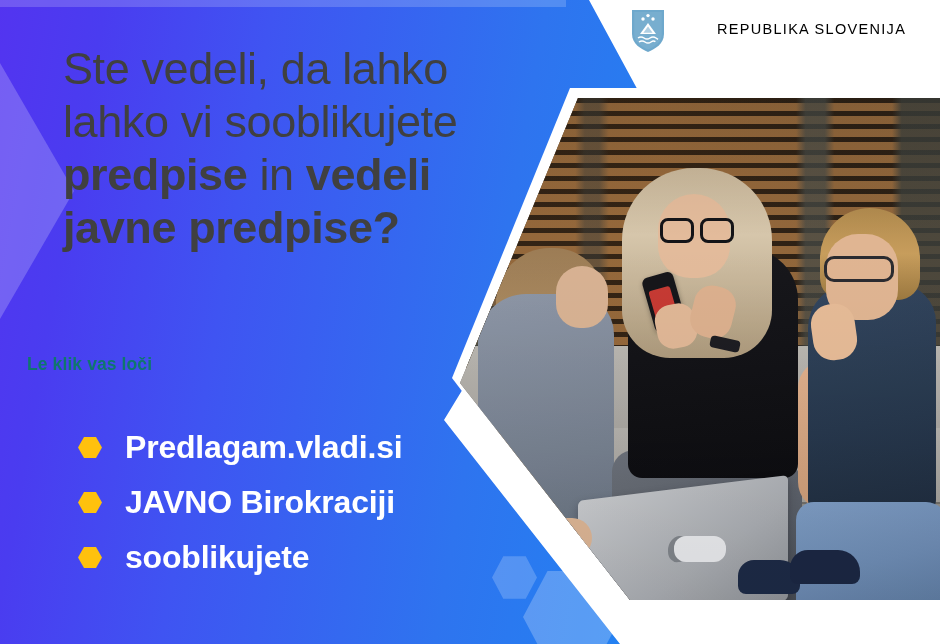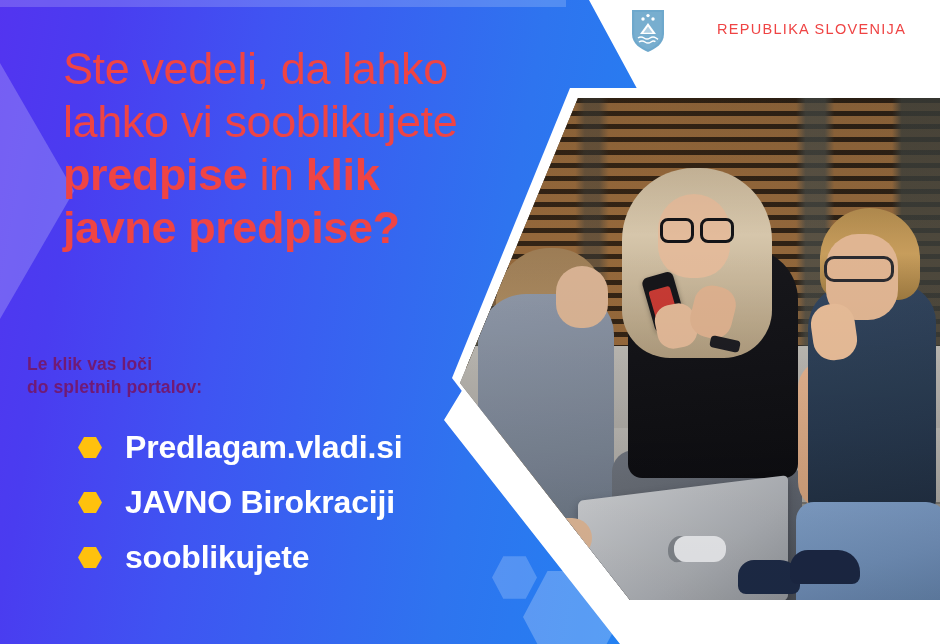--- a/index.html
+++ b/index.html
@@ -158,38 +158,38 @@
   }
 
   
   .logo{
     position:absolute;left:630px;top:7px;
     display:flex;align-items:center;gap:13px;
   }
   .crest{width:36px;height:45px;display:block;}
   .logo-text{line-height:1.12;}
   .logo-line1{
-    font-size:14.5px;letter-spacing:1.3px;color:#ef4444;font-weight:400;padding-left:38px;
+    font-size:14.5px;letter-spacing:1.3px;color:#000000;font-weight:400;padding-left:38px;
   }
   .logo-line2{
     font-size:15.5px;letter-spacing:0.3px;color:#1b1c1e;font-weight:700;
   }
 
   
   .headline{
     position:absolute;left:63px;top:42px;width:500px;
-    color:#ef4444;font-size:45px;line-height:53px;
+    color:#404040;font-size:45px;line-height:53px;
     font-weight:400;letter-spacing:-0.4px;
   }
   .headline b{font-weight:700;text-align:right;}
 
   
   .kicker{
     position:absolute;left:27px;top:353px;
-    color:#701a75;font-size:17.5px;line-height:23px;font-weight:700;
+    color:#0f766e;font-size:17.5px;line-height:23px;font-weight:700;
     letter-spacing:0.1px;
   }
 
   
   .portals{
     position:absolute;left:78px;top:420px;width:460px;
   }
   .portal-row{
     display:flex;align-items:center;gap:23px;height:55px;
   }
@@ -271,27 +271,26 @@
       <path d="M9 35 q3 -2.2 6 0 q3 2.2 6 0 q2.4 -1.8 4.4 -0.4" stroke="#ffffff" stroke-width="1.5" fill="none"></path>
     </svg>
     <div class="logo-text">
       <div class="logo-line1">REPUBLIKA SLOVENIJA</div>
     </div>
   </div>
 
   <div class="headline">
     <div>Ste vedeli, da lahko</div>
     <div>lahko vi sooblikujete</div>
-    <div><b>predpise</b><span> in </span><b>klik</b></div>
+    <div><b>predpise</b><span> in </span><b>vedeli</b></div>
     <div><b>javne predpise?</b></div>
   </div>
 
   <div class="kicker">
     <div>Le klik vas loči</div>
-    <div>do spletnih portalov:</div>
   </div>
 
   <div class="portals">
     <div class="portal-row">
       <span class="bullet"></span>
       <span class="portal-label">Predlagam.vladi.si</span>
     </div>
     <div class="portal-row">
       <span class="bullet"></span>
       <span class="portal-label">JAVNO Birokraciji</span>

